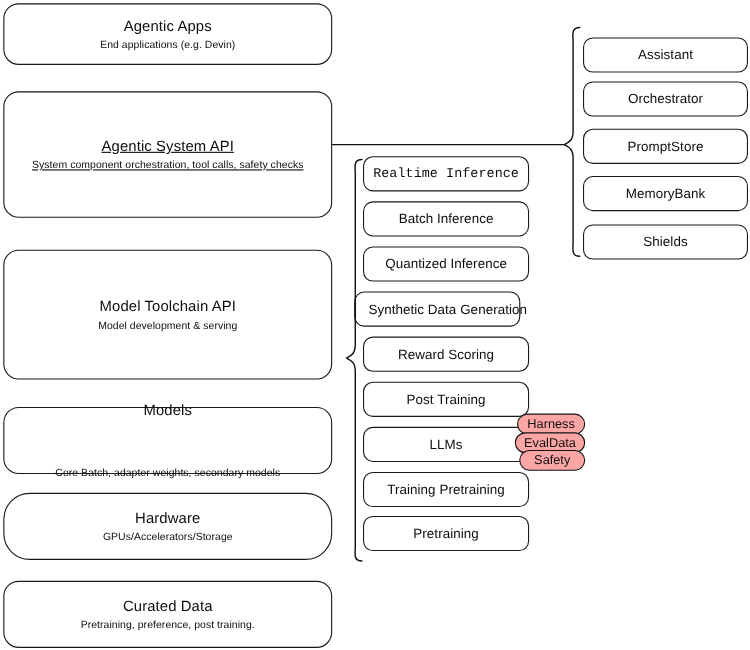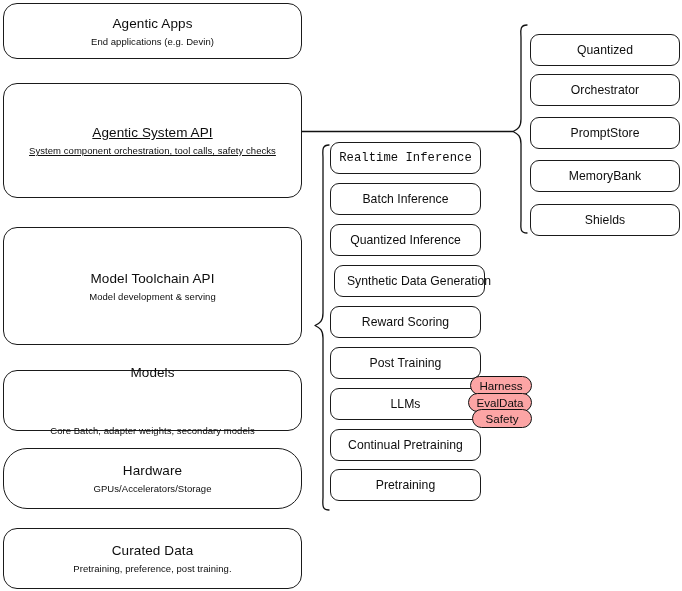--- a/index.html
+++ b/index.html
@@ -166,58 +166,58 @@
   </div>
 
   <div class="box node" style="left:330px; top:224px; width:151px;">
     <span class="label">Quantized Inference</span>
   </div>
 
   <div class="box node" style="left:330px; top:183px; width:151px;">
     <span class="label">Batch Inference</span>
   </div>
 
-  <div class="box node" style="left:334px; top:265px; width:151px;padding-left:19px;">
+  <div class="box node" style="left:322px; top:265px; width:151px;padding-left:19px;">
     <span class="label">Synthetic Data Generation</span>
   </div>
 
   <div class="box node" style="left:330px; top:306px; width:151px;">
     <span class="label">Reward Scoring</span>
   </div>
 
   <div class="box node" style="left:330px; top:347px; width:151px;">
     <span class="label">Post Training</span>
   </div>
 
   <div class="box node" style="left:330px; top:388px; width:151px;">
     <span class="label">LLMs</span>
   </div>
 
   <div class="box node" style="left:330px; top:429px; width:151px;">
-    <span class="label">Continual Pretraining</span>
+    <span class="label">Training Pretraining</span>
   </div>
 
   <div class="box node" style="left:330px; top:469px; width:151px;">
     <span class="label">Pretraining</span>
   </div>
 
   <div class="pill" style="left:470px; top:376px; width:62px;">
     <span>Harness</span>
   </div>
 
   <div class="pill" style="left:468px; top:393px; width:64px;">
     <span>EvalData</span>
   </div>
 
   <div class="pill" style="left:472px; top:409px; width:60px;">
     <span>Safety</span>
   </div>
 
   <div class="box node" style="left:530px; top:34px; width:150px;">
-    <span class="label">Quantized</span>
+    <span class="label">Assistant</span>
   </div>
 
   <div class="box node" style="left:530px; top:74px; width:150px;">
     <span class="label">Orchestrator</span>
   </div>
 
   <div class="box node" style="left:530px; top:117px; width:150px;">
     <span class="label">PromptStore</span>
   </div>
 

